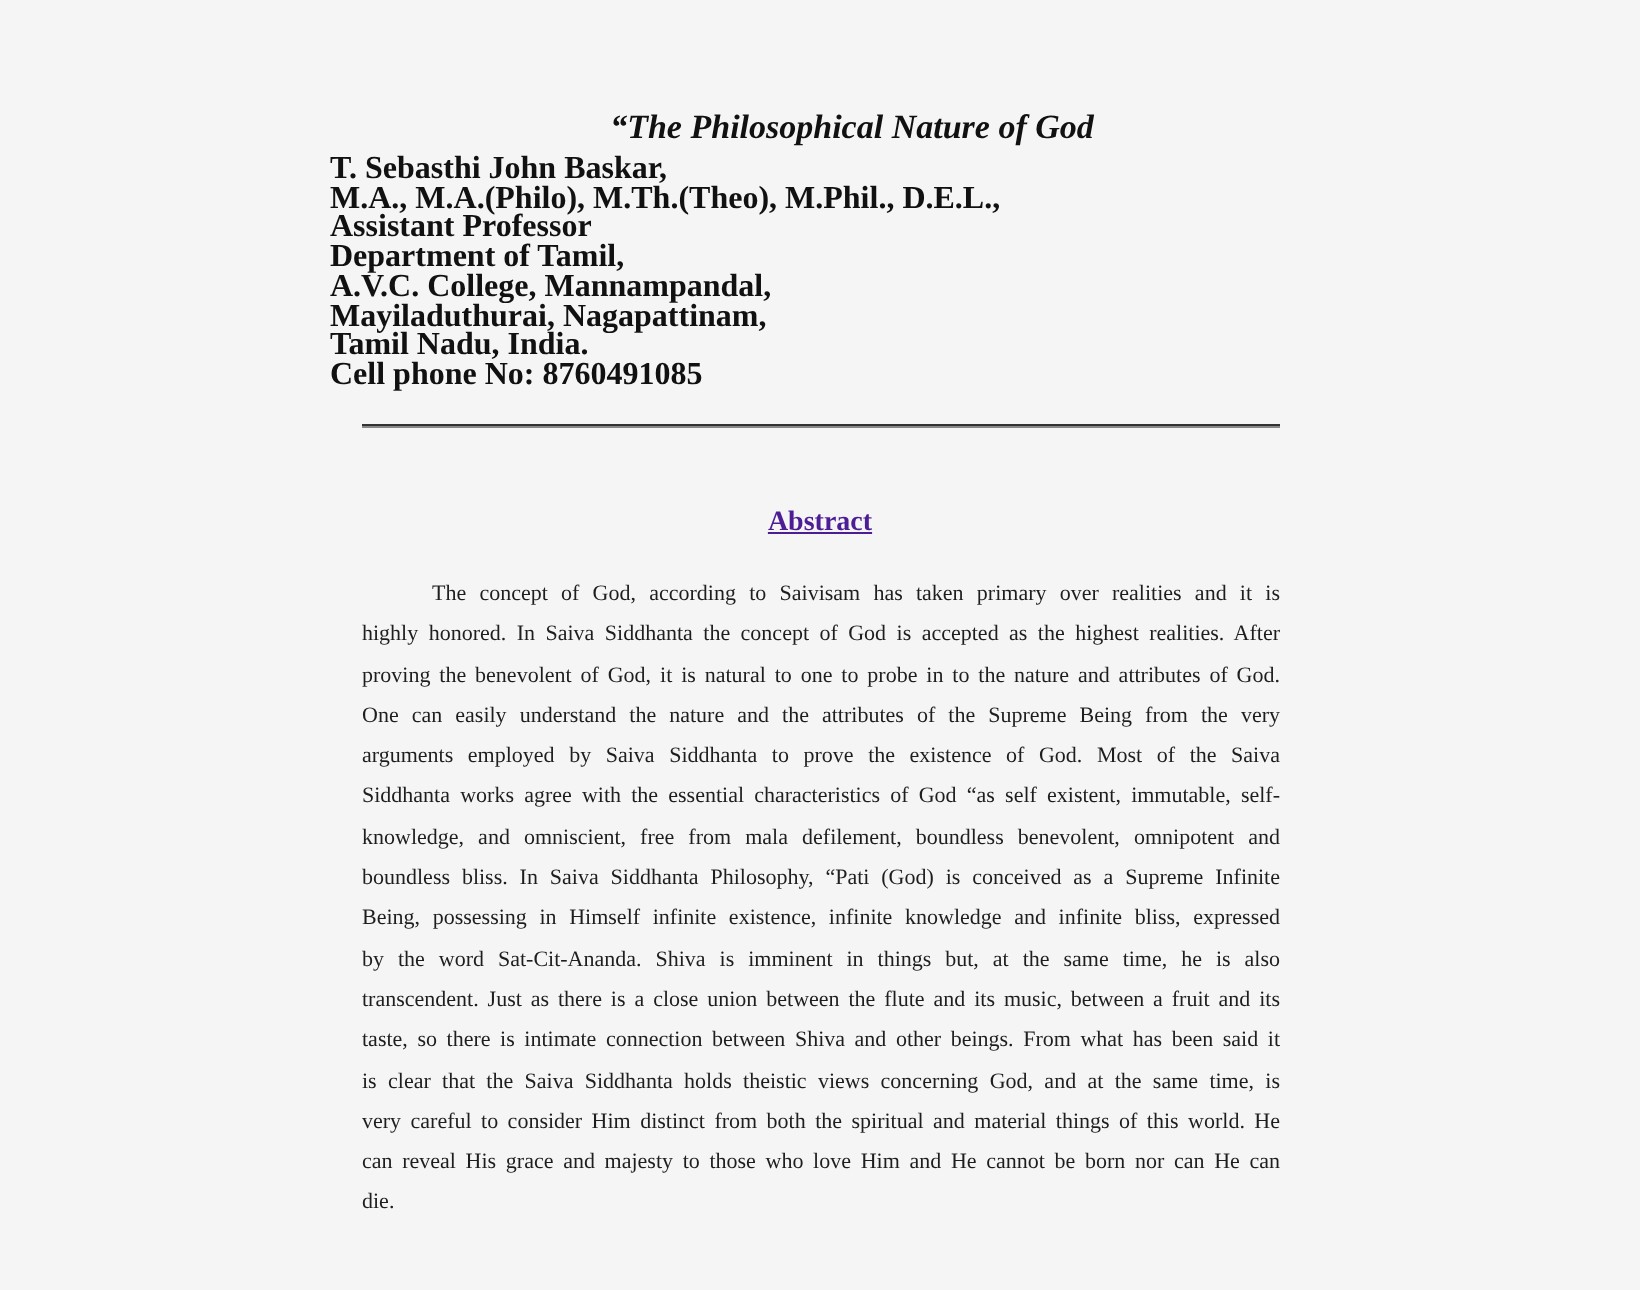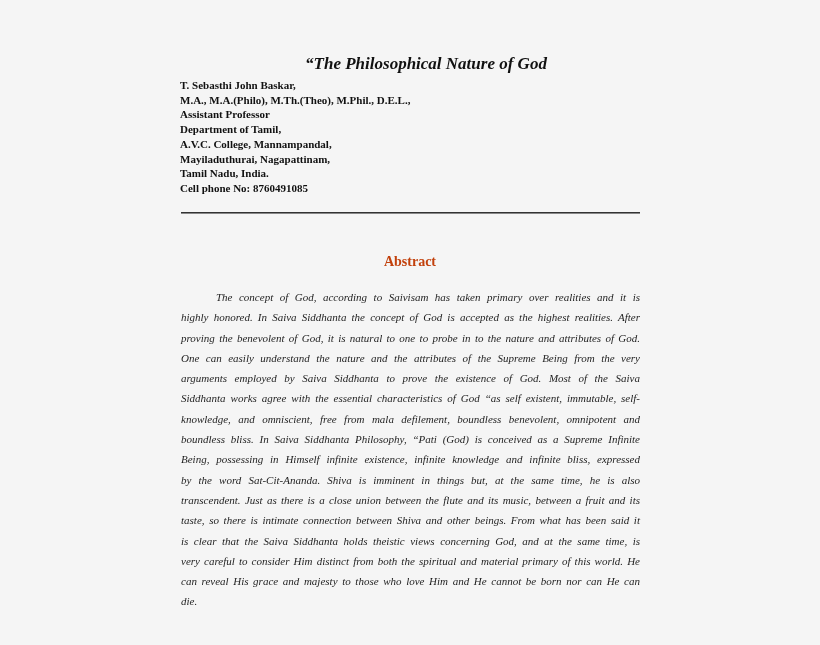--- a/index.html
+++ b/index.html
@@ -32,24 +32,24 @@
       font-weight: bold;
       font-size: 17px;
       line-height: 20px;
       color: #111;
       margin: 16px;
     }
     .title.l1 { top: 38px; }
     .title.l2 { top: 58px; }
     .author-block {
       position: absolute;
-      left: 180px;
+      left: 165px;
       top: 78px;
       font-weight: bold;
-      font-size: 11px;
+      font-size: 16px;
       line-height: 14.7px;
       color: #111;
     }
     .author-block div {
       white-space: nowrap;
     }
     .rule {
       position: absolute;
       left: 181px;
       top: 212px;
@@ -60,21 +60,22 @@
     }
     .section-heading {
       position: absolute;
       left: 170px;
       width: 480px;
       top: 253px;
       text-align: center;
       font-weight: bold;
       font-size: 14px;
       line-height: 18px;
-      color: #c2410c;
+      text-decoration: underline;
+      color: #4c1d95;
       margin: 0;
     }
     .abstract {
       position: absolute;
       left: 181px;
       top: 287px;
       width: 459px;
     }
     .abstract .line {
       display: block;
@@ -90,21 +91,20 @@
       padding-left: 35px;
     }
     .abstract .line.last {
       text-align-last: left;
     }
     .abstract .line span {
       display: inline-block;
       width: 100%;
       text-align: justify;
       text-align-last: justify;
-      font-style: italic;
     }
     .abstract .line.last span {
       text-align-last: left;
     }
   </style>
 </head>
 <body>
 
 <div class="page">
 
@@ -132,18 +132,18 @@
     <div class="line"><span>One can easily understand the nature and the attributes of the Supreme Being from the very</span></div>
     <div class="line"><span>arguments employed by Saiva Siddhanta to prove the existence of God. Most of the Saiva</span></div>
     <div class="line"><span>Siddhanta works agree with the essential characteristics of God “as self existent, immutable, self-</span></div>
     <div class="line"><span>knowledge, and omniscient, free from mala defilement, boundless benevolent, omnipotent and</span></div>
     <div class="line"><span>boundless bliss. In Saiva Siddhanta Philosophy, “Pati (God) is conceived as a Supreme Infinite</span></div>
     <div class="line"><span>Being, possessing in Himself infinite existence, infinite knowledge and infinite bliss, expressed</span></div>
     <div class="line"><span>by the word Sat-Cit-Ananda. Shiva is imminent in things but, at the same time, he is also</span></div>
     <div class="line"><span>transcendent. Just as there is a close union between the flute and its music, between a fruit and its</span></div>
     <div class="line"><span>taste, so there is intimate connection between Shiva and other beings. From what has been said it</span></div>
     <div class="line"><span>is clear that the Saiva Siddhanta holds theistic views concerning God, and at the same time, is</span></div>
-    <div class="line"><span>very careful to consider Him distinct from both the spiritual and material primary of this world. He</span></div>
+    <div class="line"><span>very careful to consider Him distinct from both the spiritual and material things of this world. He</span></div>
     <div class="line"><span>can reveal His grace and majesty to those who love Him and He cannot be born nor can He can</span></div>
     <div class="line last"><span>die.</span></div>
   </div>
 
 </div>
 
 </body></html>

